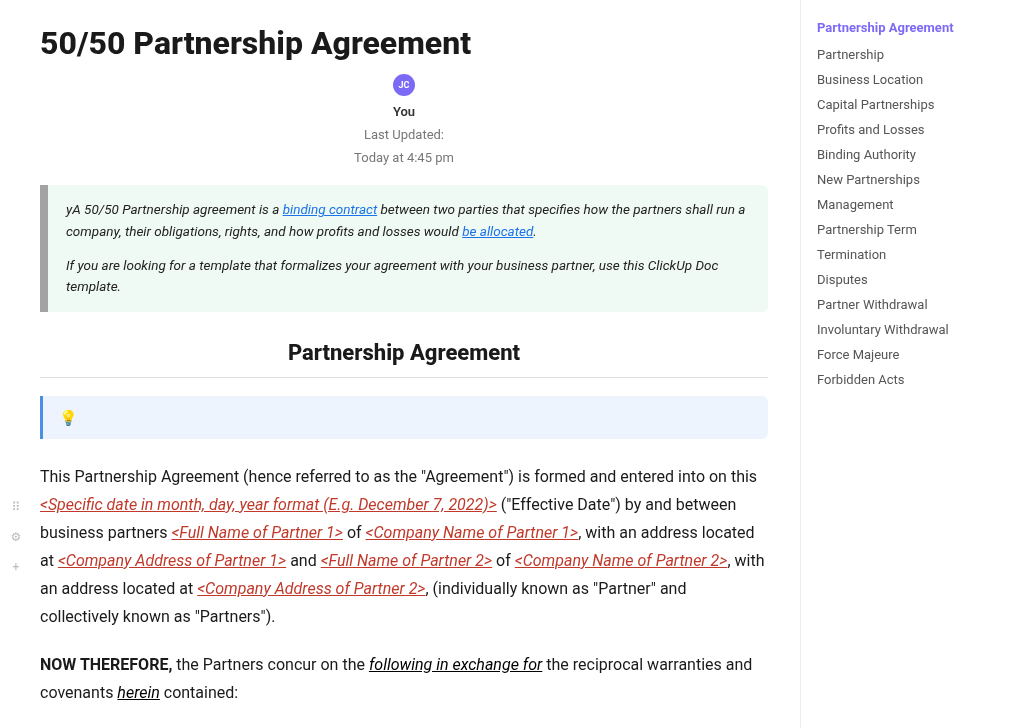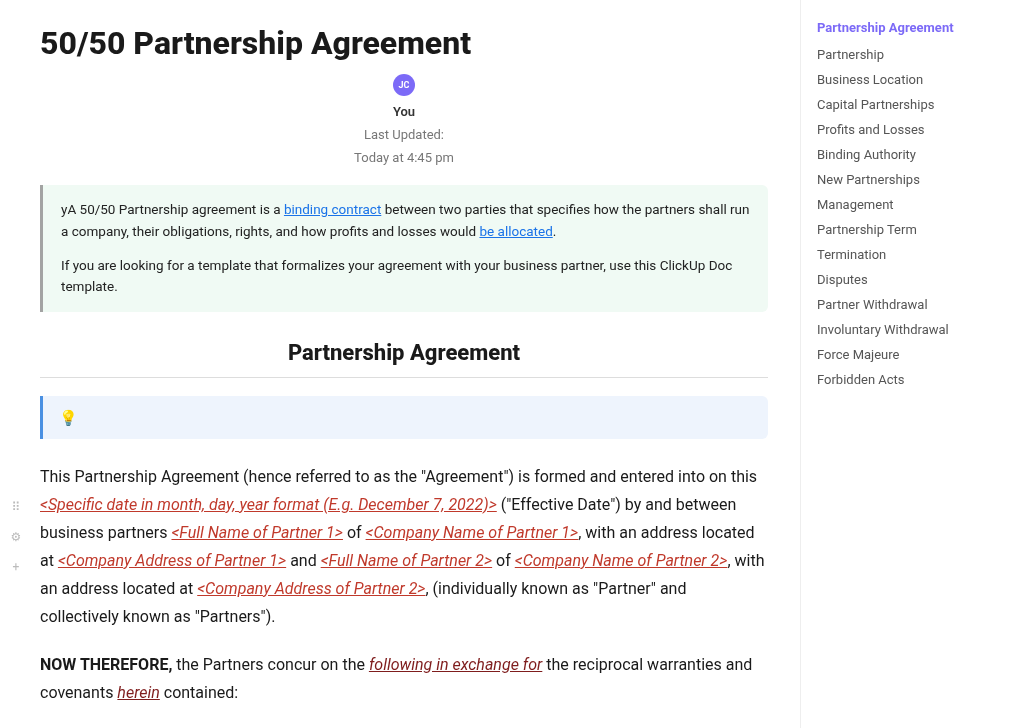--- a/index.html
+++ b/index.html
@@ -69,25 +69,26 @@
       font-weight: 600;
       color: #333;
     }
 
     .meta-updated {
       color: #777;
     }
 
     
     .info-box {
-      border-left: 3px solid #a3a3a3;
+      border-left: 8px solid #a3a3a3;
       background: #f0faf4;
       padding: 14px 18px;
       margin-bottom: 28px;
       border-radius: 0 6px 6px 0;
+      font-style: italic;
     }
 
     .info-box p {
       font-size: 13.5px;
       line-height: 1.6;
       color: #222;
       margin-bottom: 12px;
     }
 
     .info-box p:last-child {
@@ -146,21 +147,21 @@
       margin-bottom: 20px;
     }
 
     .body-text a {
       color: #c0392b;
       text-decoration: underline;
       font-style: italic;
     }
 
     .body-text .link-blue {
-      color: #7f1d1d;
+      color: #000000;
     }
 
     .body-text strong {
       font-weight: 700;
     }
 
     
     .sidebar {
       width: 210px;
       flex-shrink: 0;

